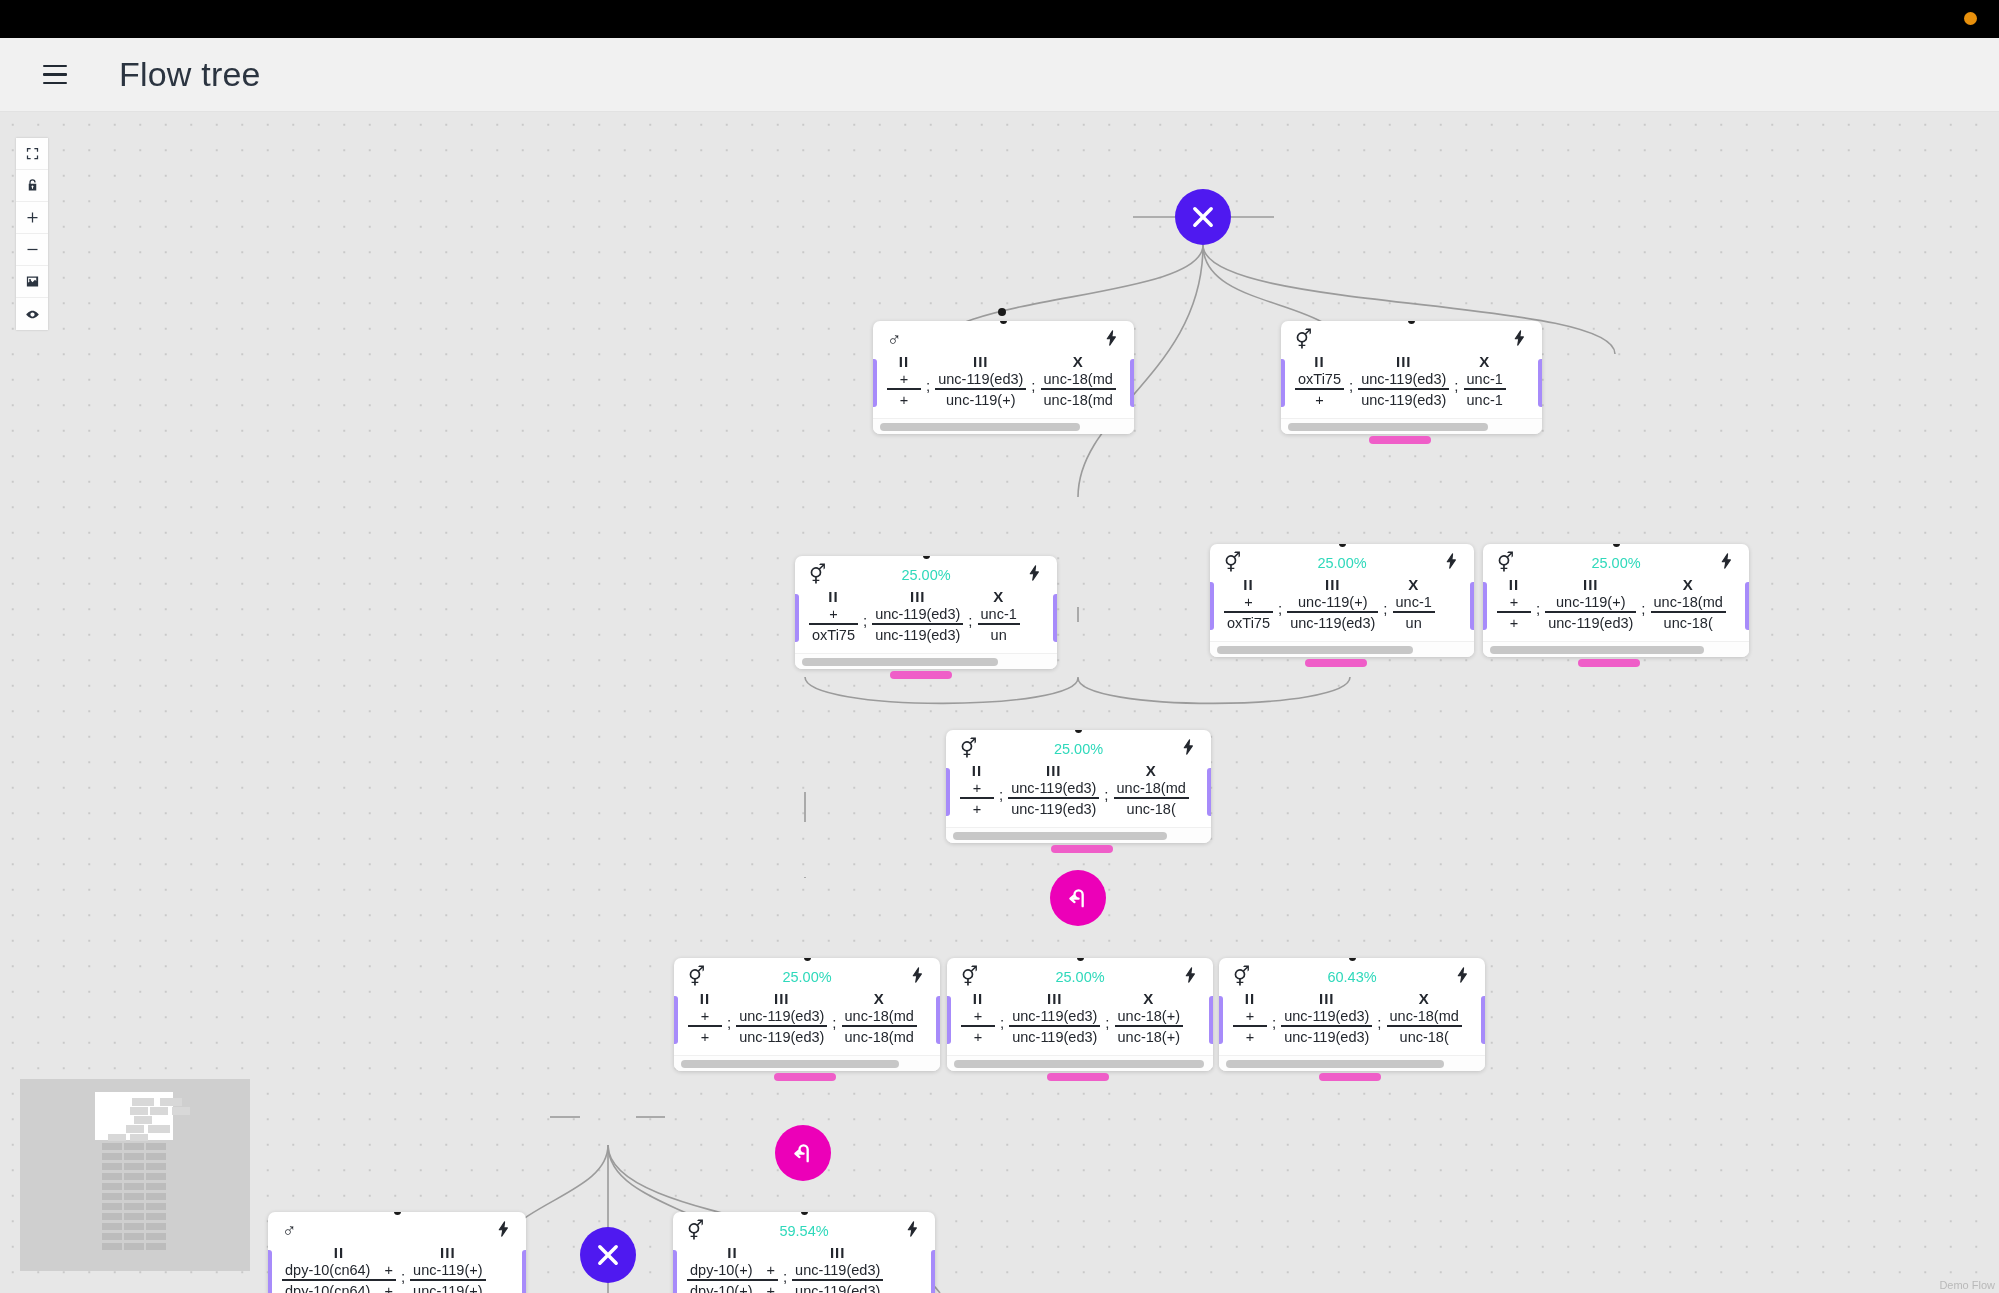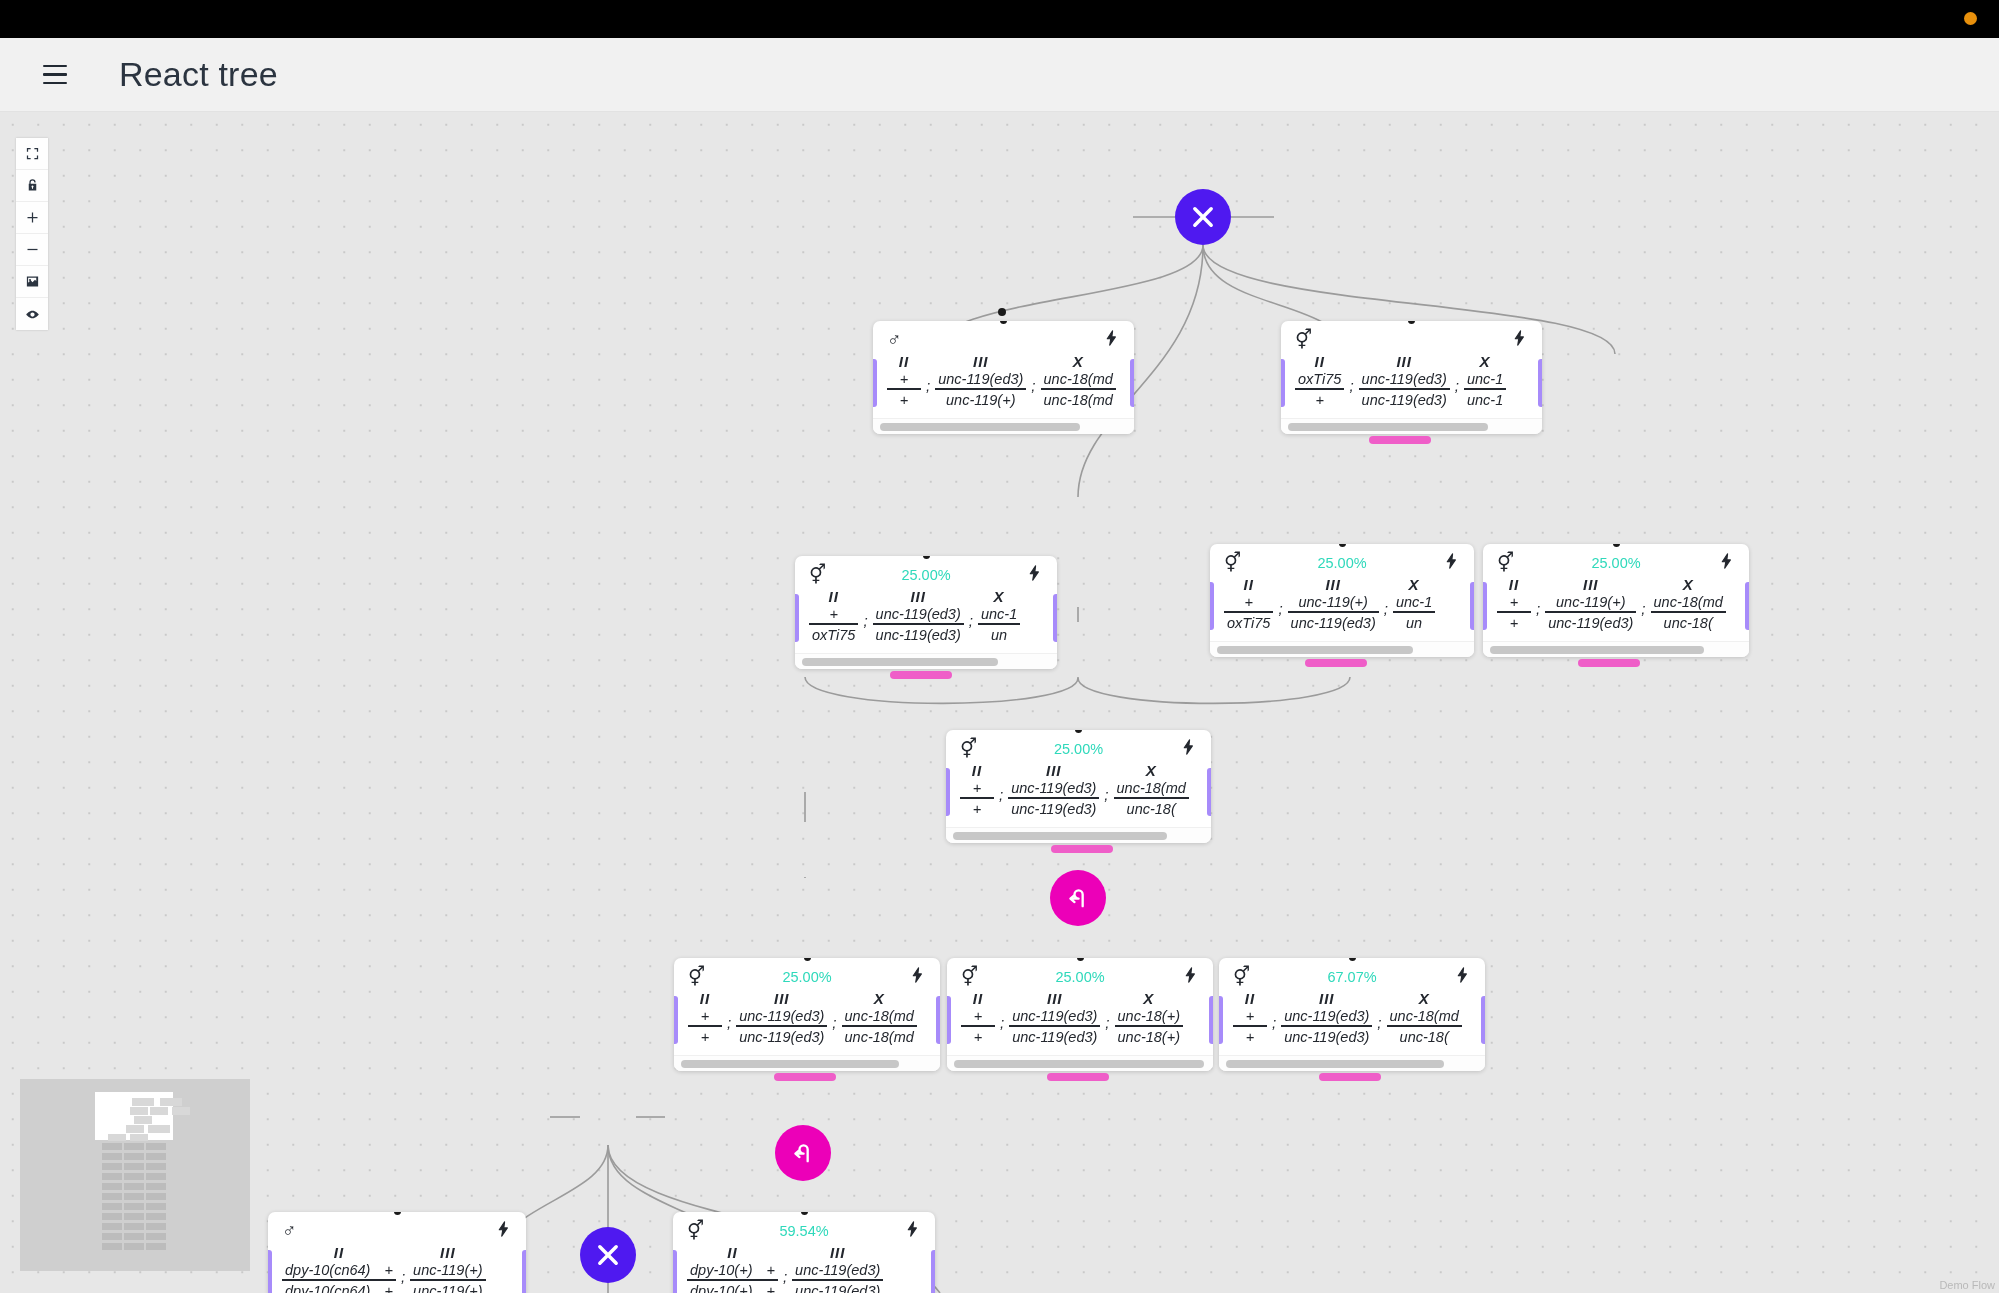--- a/index.html
+++ b/index.html
@@ -113,21 +113,20 @@
     font-size: 14.5px; color: #2fd9bb; font-weight: 400;
     pointer-events: none;
   }
   .bolt svg { width: 17px; height: 20px; }
   .bolt svg path { fill: #23272e; }
 
   .genotype {
     display: flex; align-items: center;
     padding: 2px 28px 10px 14px;
     white-space: nowrap;
-    font-style: italic;
   }
   .chrom { display: flex; flex-direction: column; align-items: center; }
   .chrom-label {
     font-size: 15px; font-weight: 700; color: #23272e;
     margin-bottom: 1px; letter-spacing: 1px;
   }
   .allele-row {
     display: flex; gap: 14px; align-items: center;
     justify-content: center;
     font-size: 14.5px; color: #23272e; padding: 0 3px;
@@ -191,21 +190,21 @@
 <div class="topbar">
   <div class="topbar-dot"></div>
 </div>
 
 <div class="appbar">
   <div class="hamburger">
     <span></span>
       <span></span>
       <span></span>
   </div>
-  <div class="app-title">React tree</div>
+  <div class="app-title">Flow tree</div>
 </div>
 
 <div class="canvas">
 
   <svg class="edges" width="1999" height="1181">
 
     <path d="M1133,105 L1175,105"></path>
 
     <path d="M1231,105 L1274,105"></path>
 
@@ -725,21 +724,21 @@
       <div class="node-foot">
         <div class="scroll-grey" style="width:250px"></div>
       </div>
       <div class="handle-l"></div>
       <div class="handle-r"></div>
     </div>
   <div class="node" style="left:1219px;top:846px;width:266px;">
       <div class="dot-handle"></div>
       <div class="node-head">
         <span class="sex-icon">⚥</span>
-        <span class="pct">67.07%</span>
+        <span class="pct">60.43%</span>
         <span class="bolt"><svg viewBox="0 0 24 24">
             <path d="M13.5 2 6 13h5l-1.5 9 8-11.5h-5L13.5 2z" fill="none" stroke="#23272e" stroke-width="1.6" stroke-linejoin="round"></path>
           </svg></span>
       </div>
       <div class="genotype">
         <div class="chrom">
           <div class="chrom-label">II</div>
           <div class="allele-row allele-top">
             <span>+</span>
           </div>

